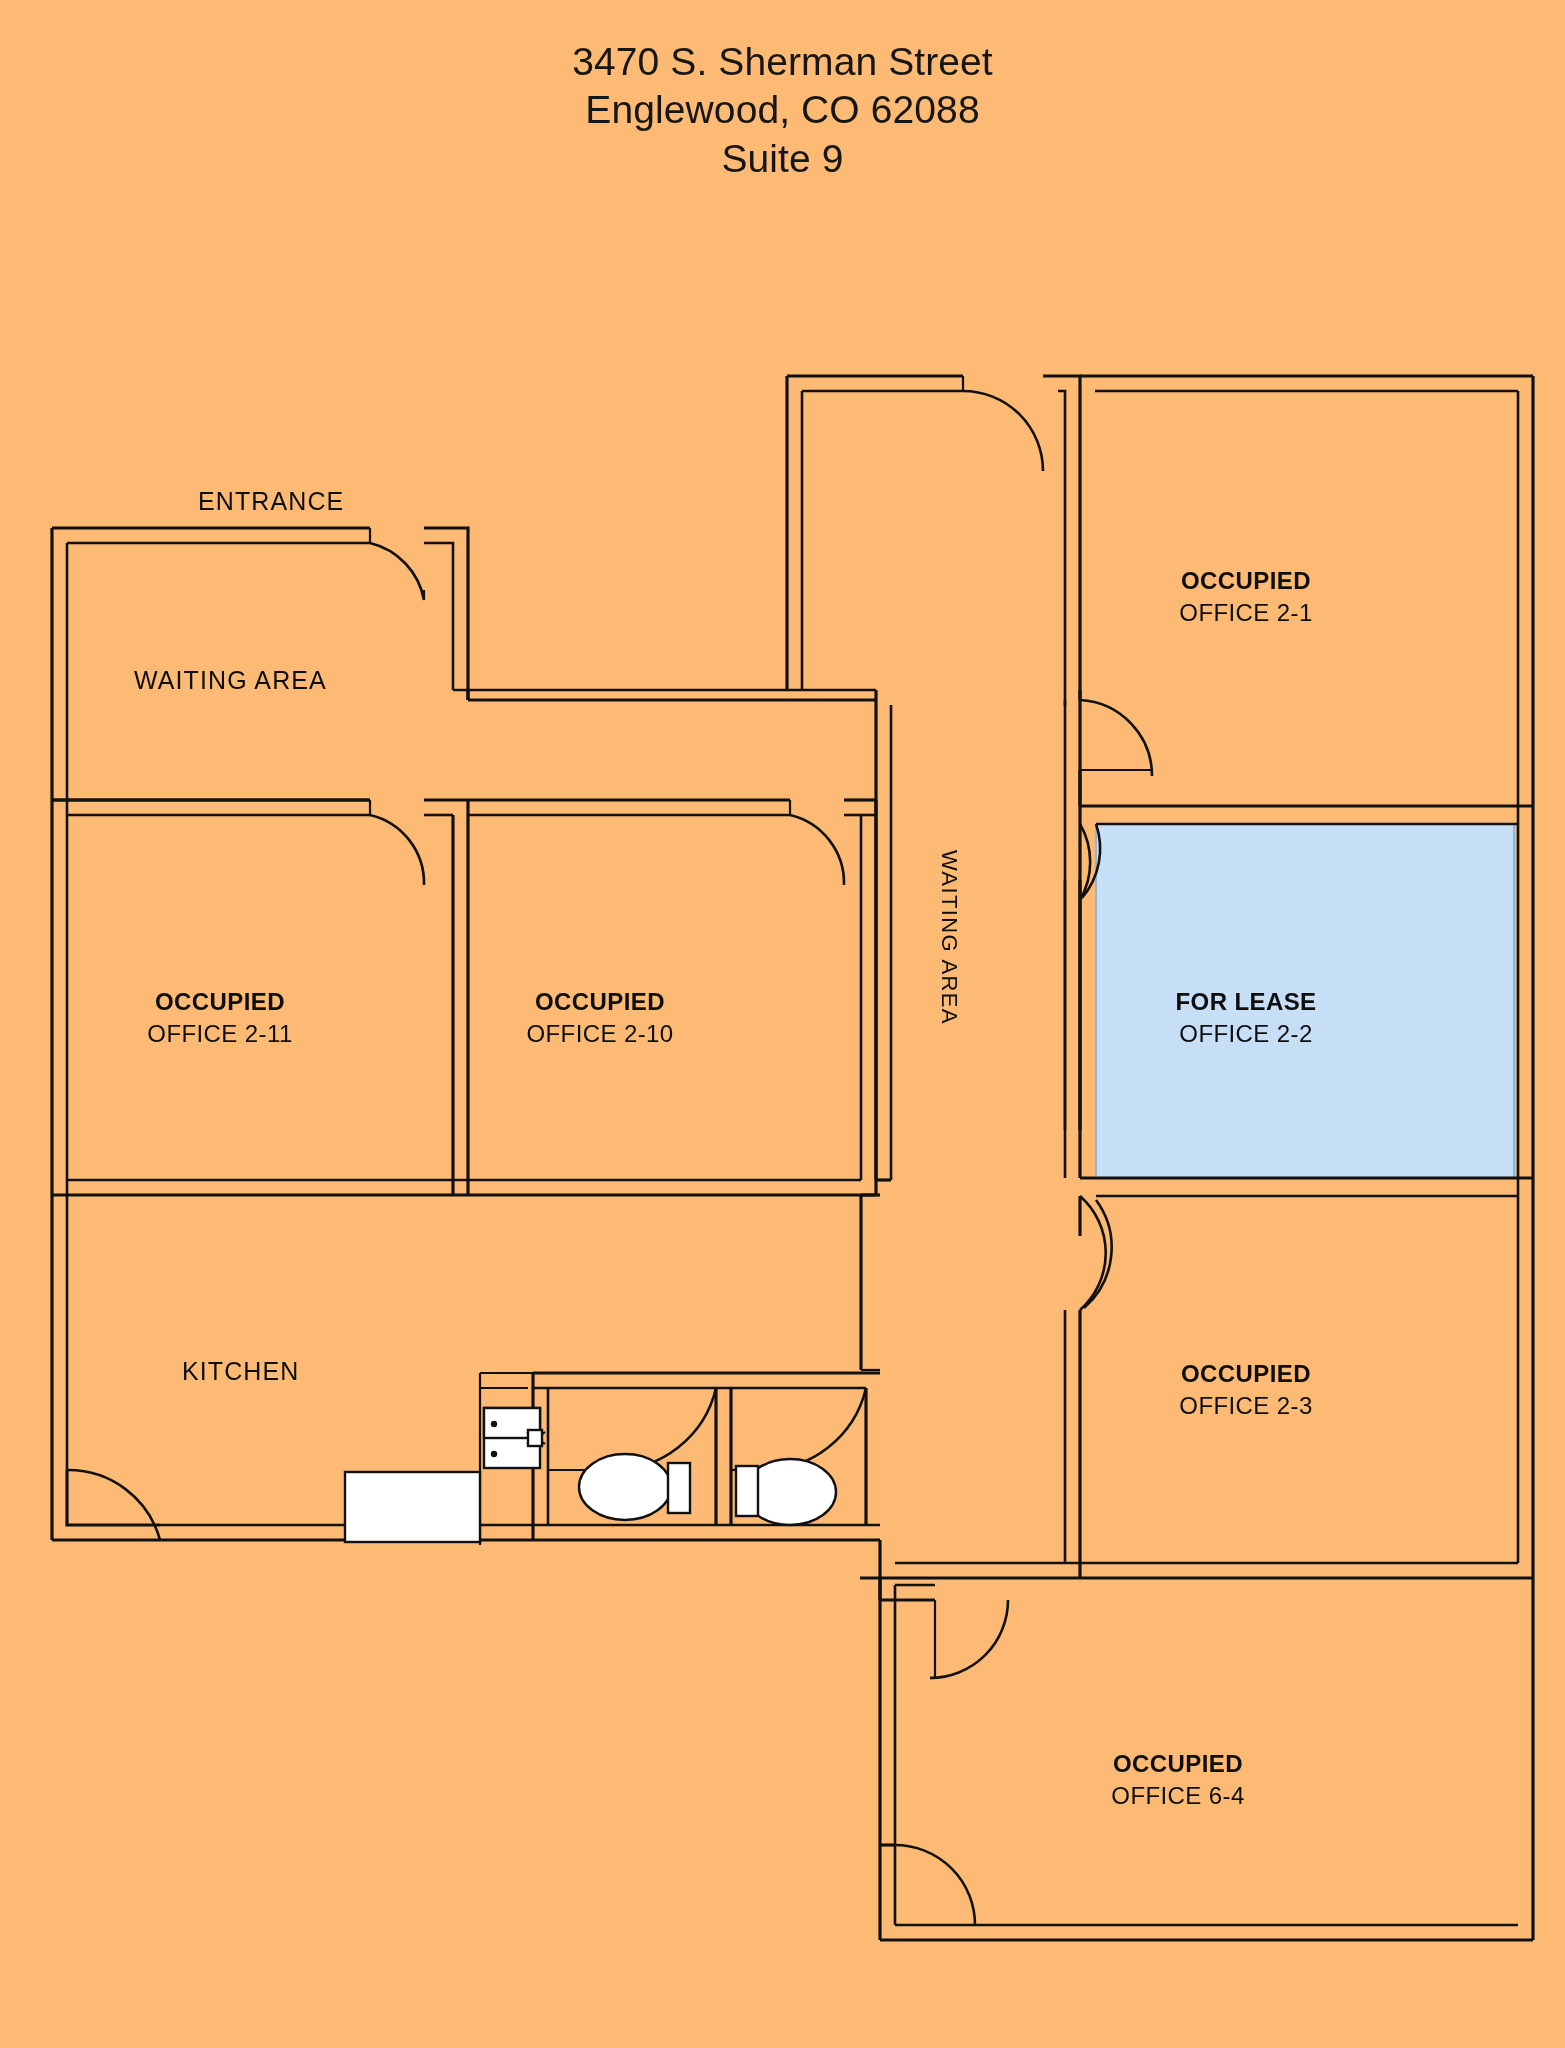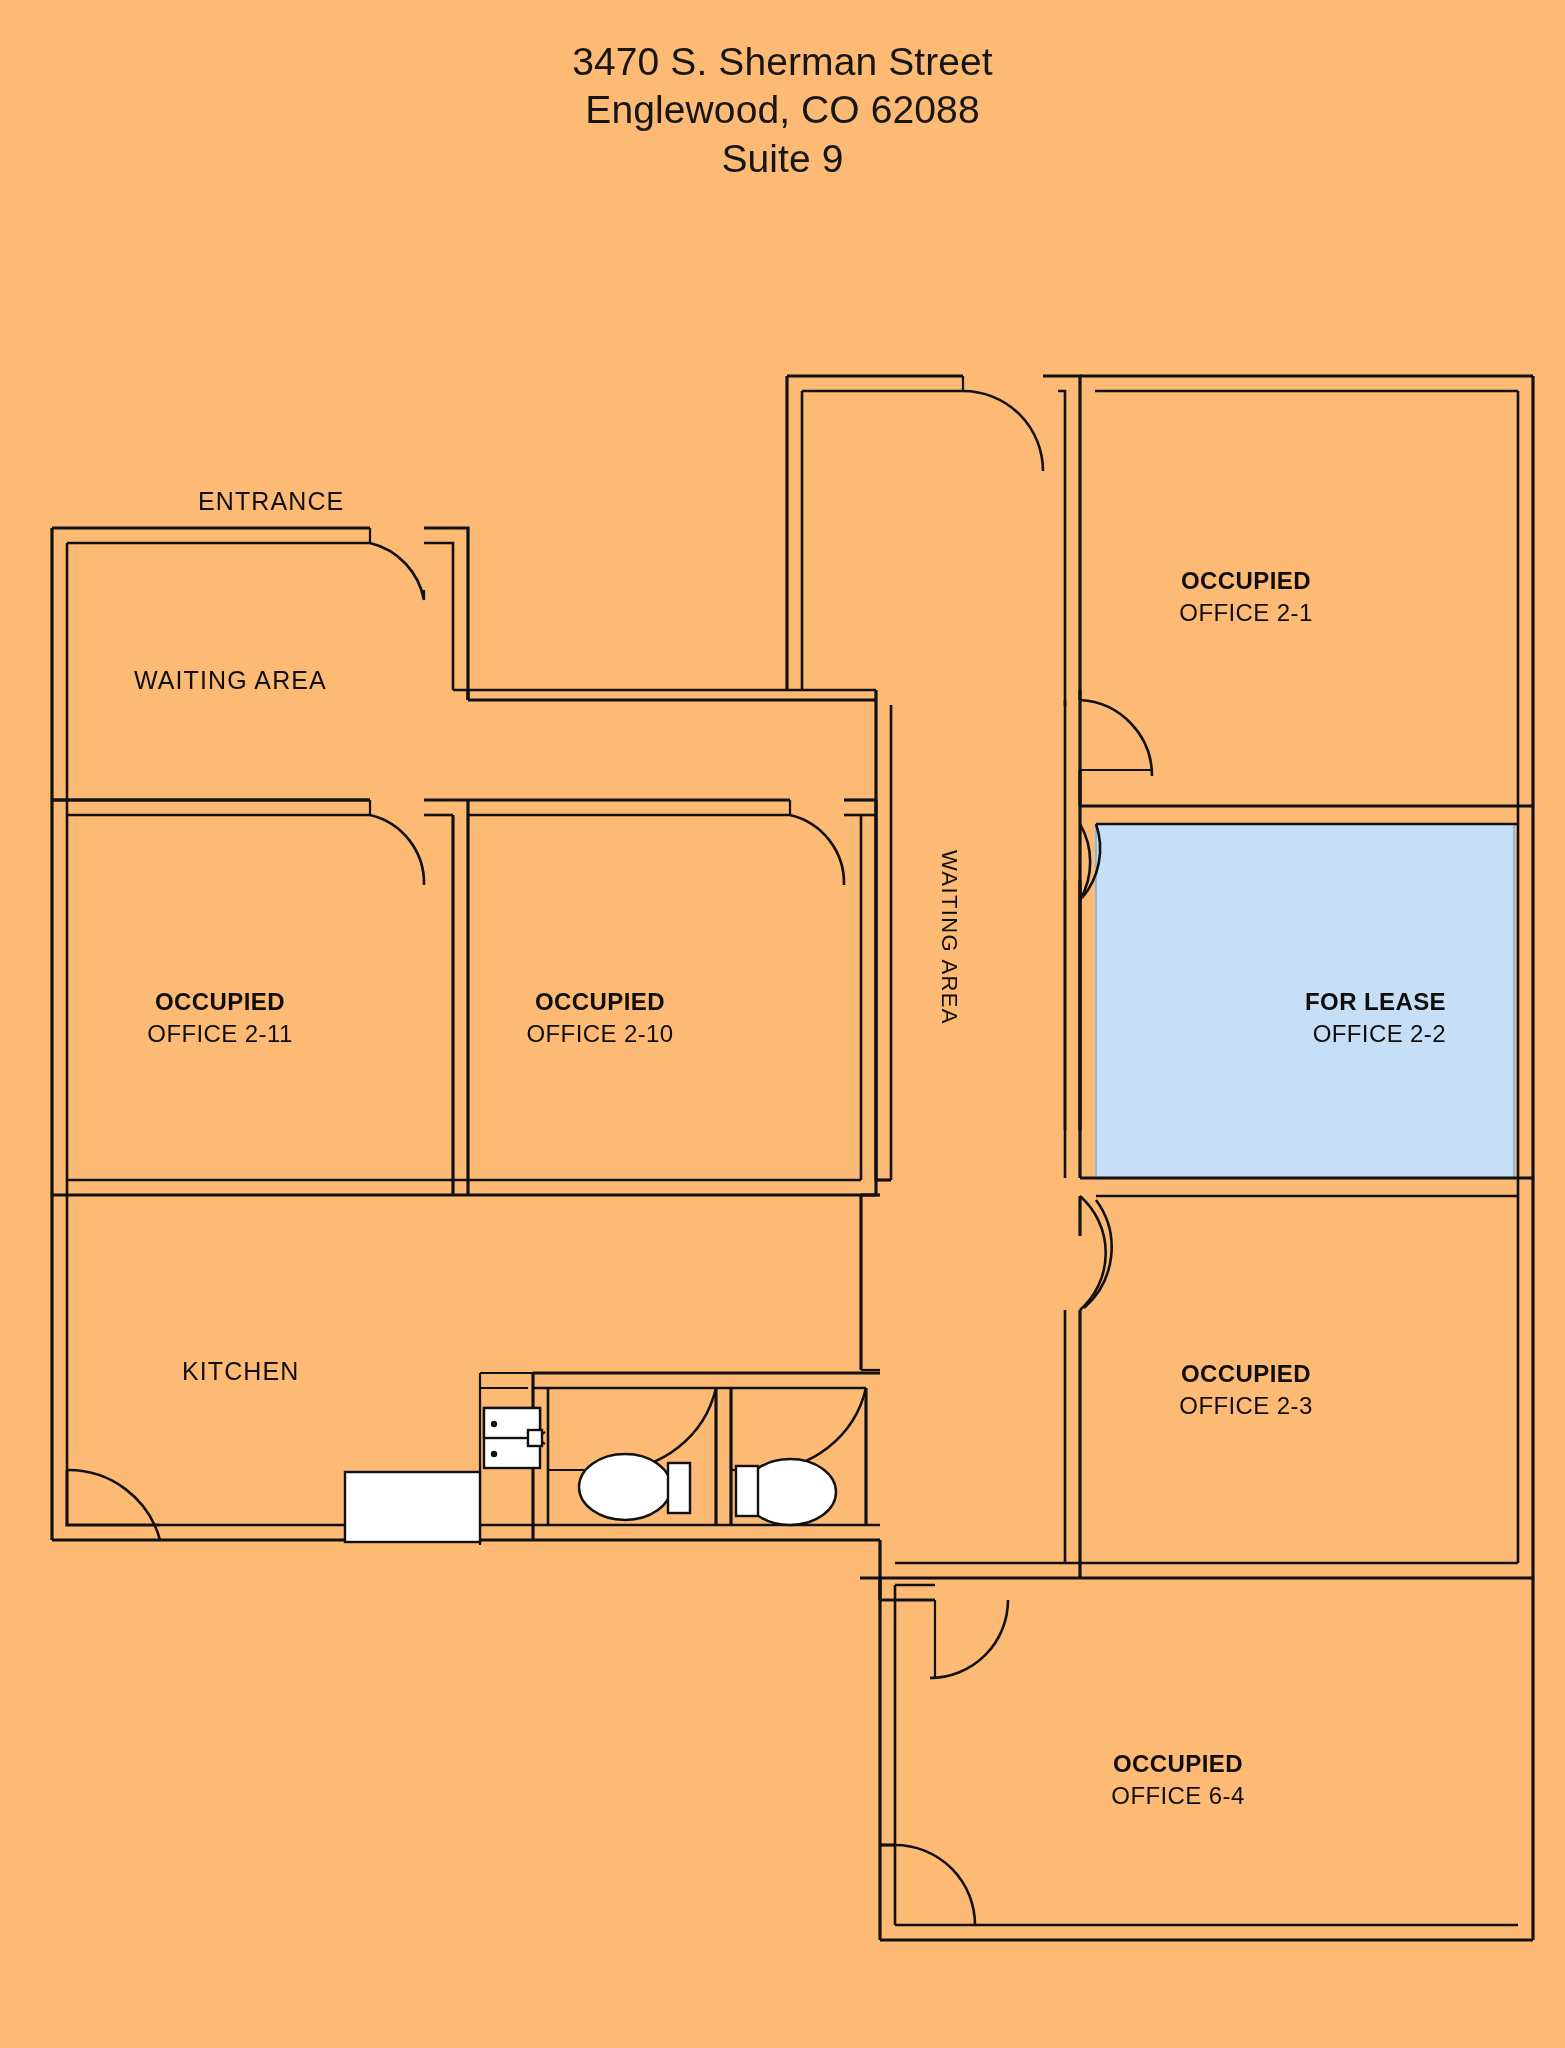--- a/index.html
+++ b/index.html
@@ -140,21 +140,21 @@
     pointer-events: none;
   }
 
   
   #label-entrance      { left: 198px;  top: 472px; margin-top: 15px; }
   #label-waiting-left  { left: 134px;  top: 666px; }
   #label-kitchen       { left: 182px;  top: 1357px; }
   #label-waiting-mid   { left: 962px;  top: 850px; }
 
   #label-office-2-1    { left: 1046px; top: 565px;  width: 400px; }
-  #label-office-2-2    { left: 1046px; top: 986px;  width: 400px; text-align: right; }
+  #label-office-2-2    { left: 1046px; top: 986px;  width: 400px; }
   #label-office-2-3    { left: 1046px; top: 1358px; width: 400px; }
   #label-office-2-4    { left: 978px;  top: 1748px; width: 400px; }
   #label-office-2-11   { left: 60px;   top: 986px;  width: 320px; }
   #label-office-2-10   { left: 440px;  top: 986px;  width: 320px; }
 </style>
 </head>
 <body>
 
 <div id="plan-sheet">
 

